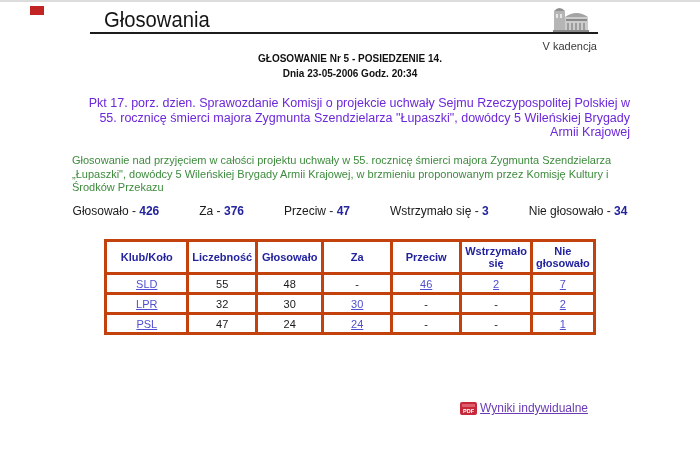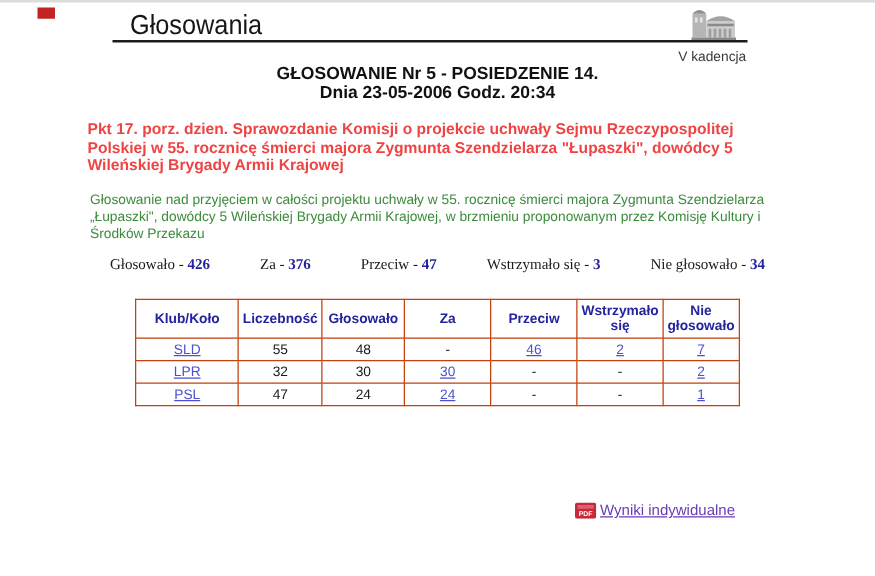--- a/index.html
+++ b/index.html
@@ -13,34 +13,34 @@
   .site-title{
     position:absolute;left:104px;top:5px;font-size:22px;color:#161616;
     font-weight:500;letter-spacing:0px;transform:scaleX(.92);transform-origin:left top;
     white-space:nowrap;
   }
   .sejm-logo{position:absolute;left:553px;top:4px;}
   .header-rule{position:absolute;left:90px;top:30px;width:508px;height:2px;background:#1c1c1c;}
   .kadencja{position:absolute;top:38px;right:103px;font-size:11px;color:#3a3a3a;}
   
   .heading{position:absolute;top:49px;left:0;width:700px;text-align:center;
-    font-size:14px;font-weight:bold;color:#111;line-height:15px;}
-  .topic{position:absolute;top:94px;left:70px;width:560px;text-align:left;
-    font-size:12.5px;font-weight:bold;color:#ef4444;line-height:14.5px;}
+    font-size:10px;font-weight:bold;color:#111;line-height:15px;}
+  .topic{position:absolute;top:94px;left:70px;width:560px;text-align:right;
+    font-size:12.5px;font-weight:normal;color:#6d28d9;line-height:14.5px;}
   .description{position:absolute;top:152px;left:72px;width:556px;text-align:left;
     font-size:11px;color:#3d8b3d;line-height:13.5px;}
   
   .summary{position:absolute;top:202px;left:0;width:700px;text-align:center;font-size:12px;color:#111;}
-  .sum-item{margin:0 20px;white-space:nowrap;font-family:Liberation Serif, serif;}
+  .sum-item{margin:0 20px;white-space:nowrap;}
   .sum-label{color:#1a1a1a;}
   .sum-value{color:#23239e;font-weight:bold;}
   
   .table-wrap{position:absolute;top:237px;left:0;width:700px;text-align:center;}
   table{border-collapse:collapse;margin:0 auto;background:#fff;}
-  th,td{border:1px solid #c2410c;font-size:11px;text-align:center;vertical-align:middle;}
+  th,td{border:3px solid #c2410c;font-size:11px;text-align:center;vertical-align:middle;}
   th{color:#23239e;font-weight:bold;padding:2px 3px;height:26px;line-height:12px;}
   td{padding:1px 2px;height:15px;color:#1a1a1a;}
   a.cell-link{color:#4f4fd0;text-decoration:underline;}
   
   .footer-link{position:absolute;top:399px;right:112px;font-size:12px;display:flex;align-items:center;gap:3px;padding-left:20px;}
   .footer-link a{color:#6a3bb5;text-decoration:underline;}
   .pdf-icon{display:inline-block;}
 </style>
 </head>
 <body>

